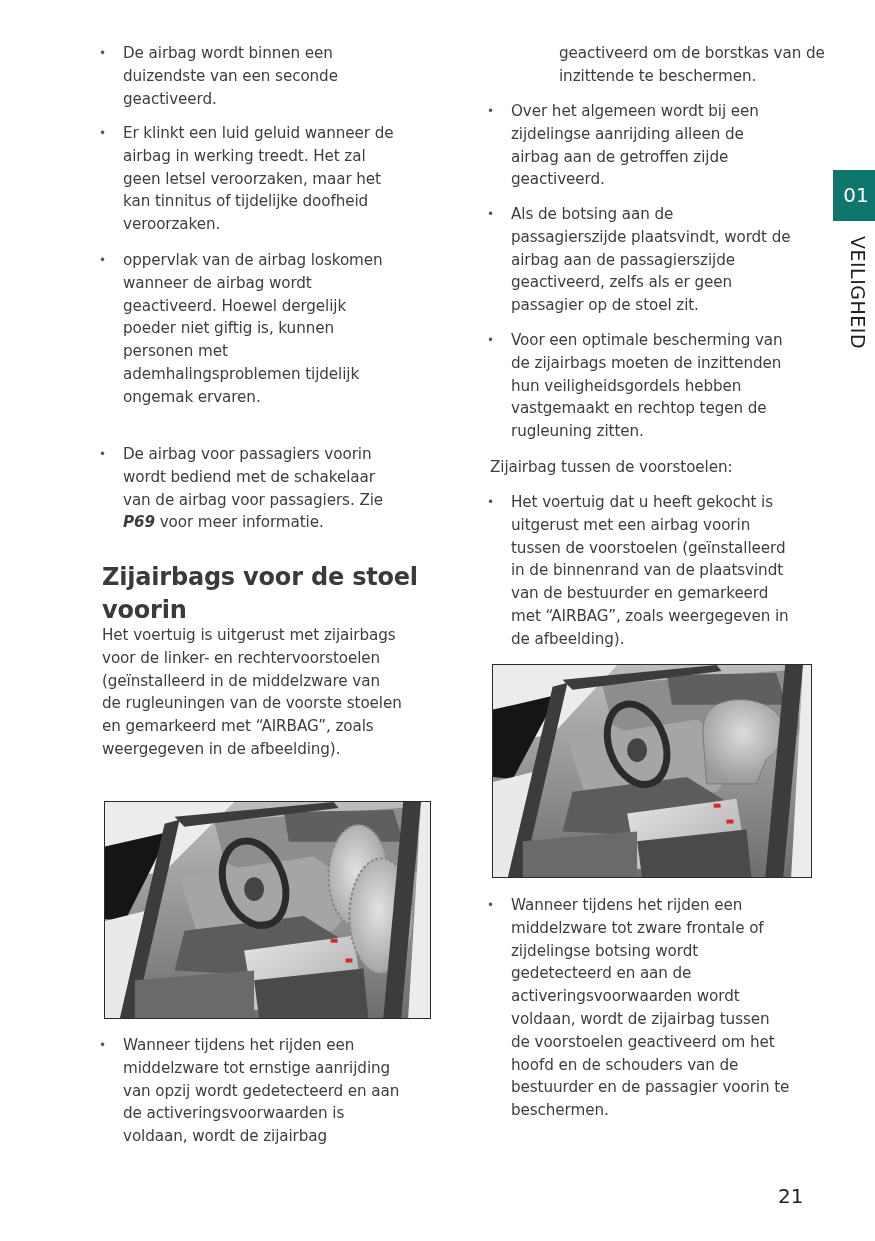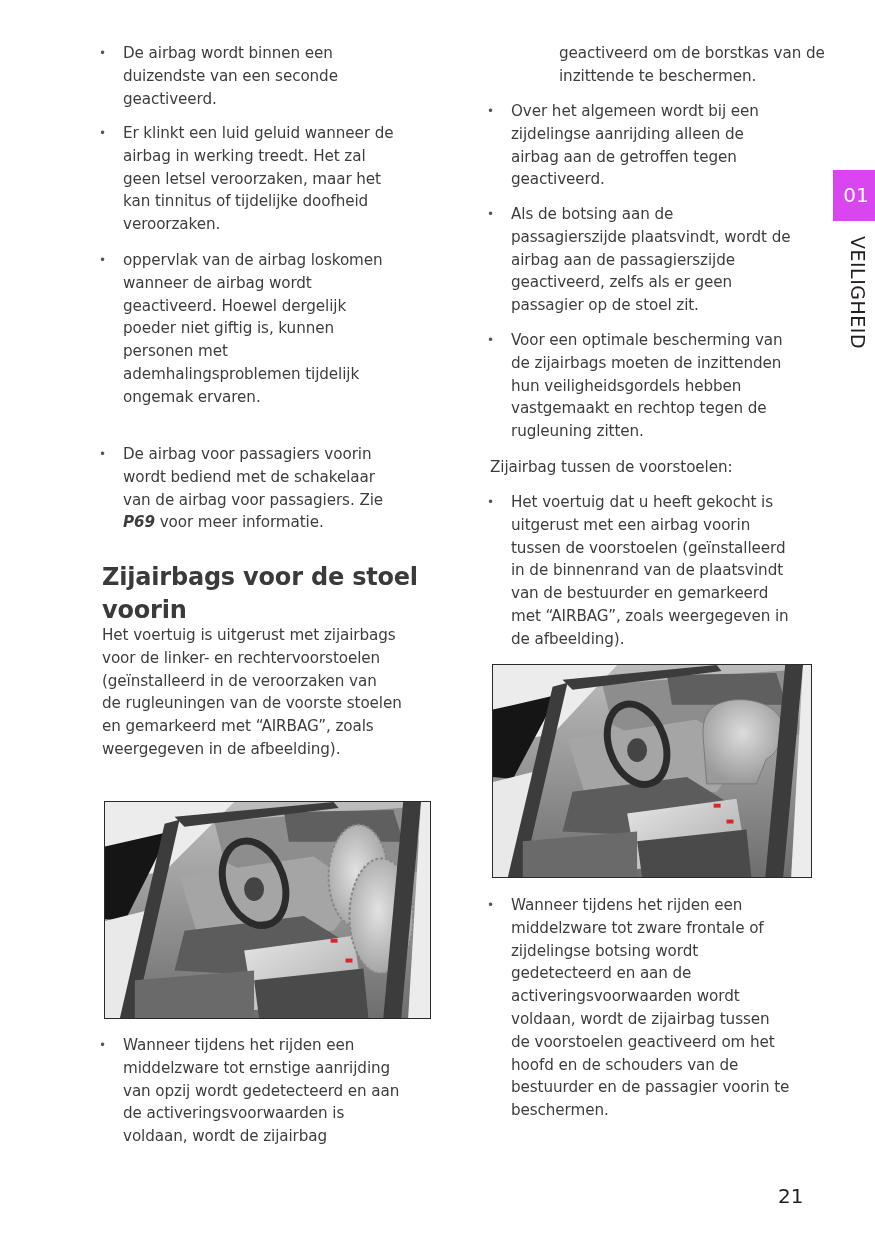--- a/index.html
+++ b/index.html
@@ -68,21 +68,21 @@
       display: block;
       width: 100%;
       height: 100%;
     }
     .side-tab {
       position: absolute;
       left: 833px;
       top: 170px;
       width: 42px;
       height: 51px;
-      background: #d946ef;
+      background: #0f766e;
       color: #ffffff;
       font-size: 20px;
       line-height: 51px;
       text-align: center;
       padding-left: 4px;
       box-sizing: border-box;
     }
     .side-label {
       position: absolute;
       left: 847px;
@@ -146,21 +146,21 @@
   </div>
 
   <div class="heading" style="position:absolute; top:561px; width:330px;">
     <div>Zijairbags voor de stoel</div>
     <div>voorin</div>
   </div>
 
   <div class="para" style="position:absolute; top:624px; width:330px;">
     <div>Het voertuig is uitgerust met zijairbags</div>
     <div>voor de linker- en rechtervoorstoelen</div>
-    <div>(geïnstalleerd in de veroorzaken van</div>
+    <div>(geïnstalleerd in de middelzware van</div>
     <div>de rugleuningen van de voorste stoelen</div>
     <div>en gemarkeerd met “AIRBAG”, zoals</div>
     <div>weergegeven in de afbeelding).</div>
   </div>
 
   <div class="bullet" style="position:absolute; top:1034px; width:320px;">
     <span class="dot">•</span>
     <div>Wanneer tijdens het rijden een</div>
     <div>middelzware tot ernstige aanrijding</div>
     <div>van opzij wordt gedetecteerd en aan</div>
@@ -224,21 +224,21 @@
 
   <div class="para" style="position:absolute; top:42px; left:21px; width:320px;margin-left:48px;">
     <div>geactiveerd om de borstkas van de</div>
     <div>inzittende te beschermen.</div>
   </div>
 
   <div class="bullet" style="position:absolute; top:100px; width:320px;">
     <span class="dot">•</span>
     <div>Over het algemeen wordt bij een</div>
     <div>zijdelingse aanrijding alleen de</div>
-    <div>airbag aan de getroffen tegen</div>
+    <div>airbag aan de getroffen zijde</div>
     <div>geactiveerd.</div>
   </div>
 
   <div class="bullet" style="position:absolute; top:203px; width:320px;">
     <span class="dot">•</span>
     <div>Als de botsing aan de</div>
     <div>passagierszijde plaatsvindt, wordt de</div>
     <div>airbag aan de passagierszijde</div>
     <div>geactiveerd, zelfs als er geen</div>
     <div>passagier op de stoel zit.</div>

